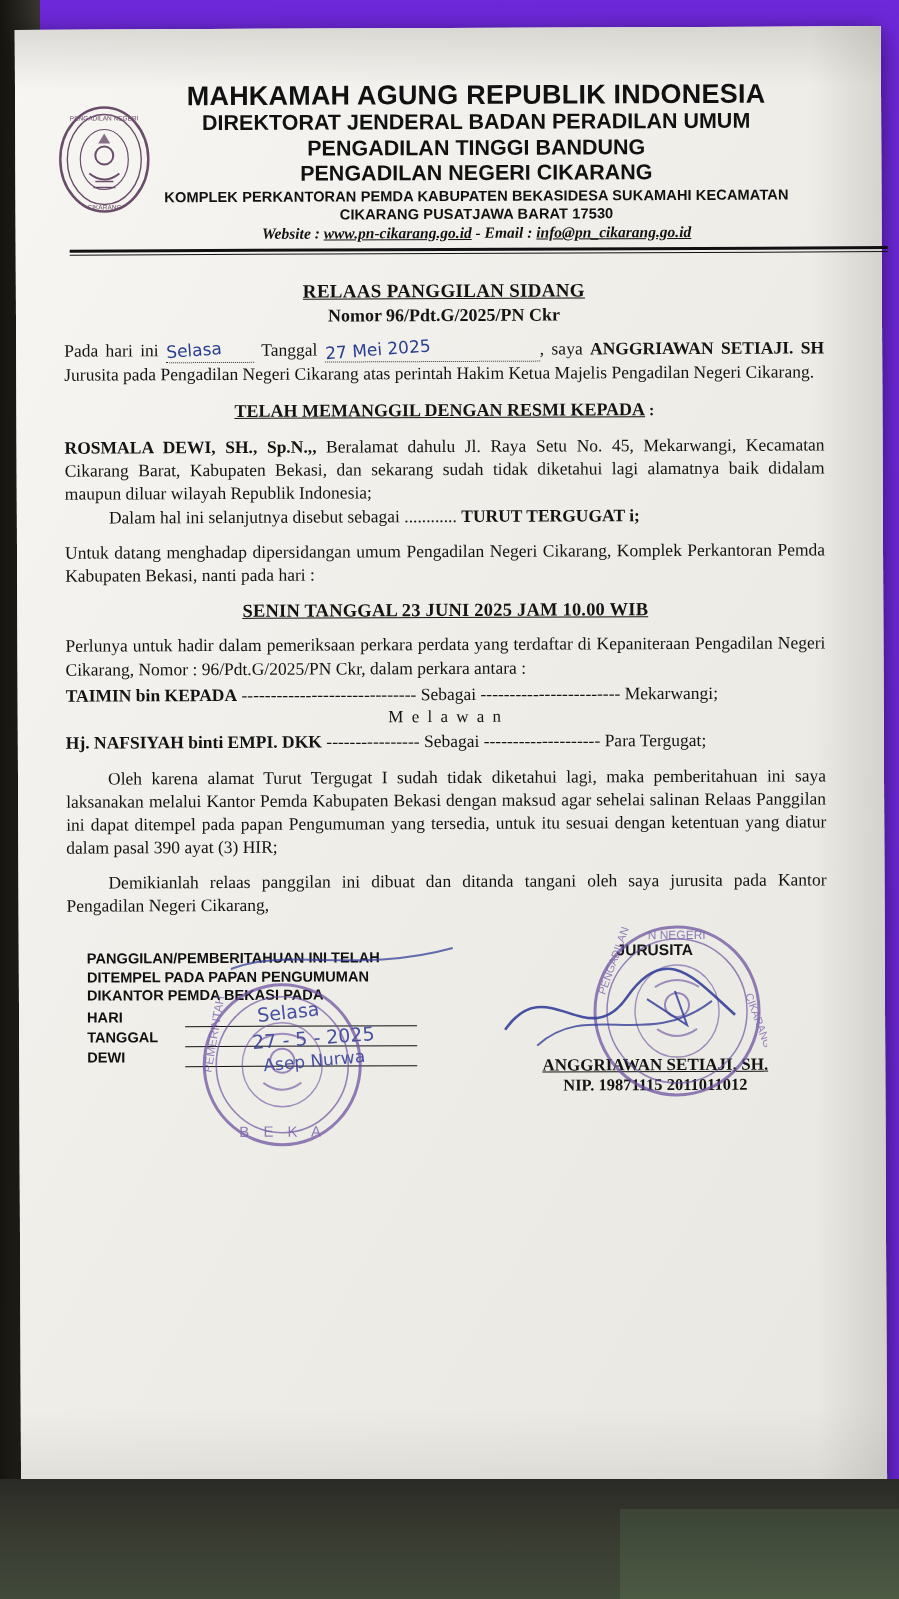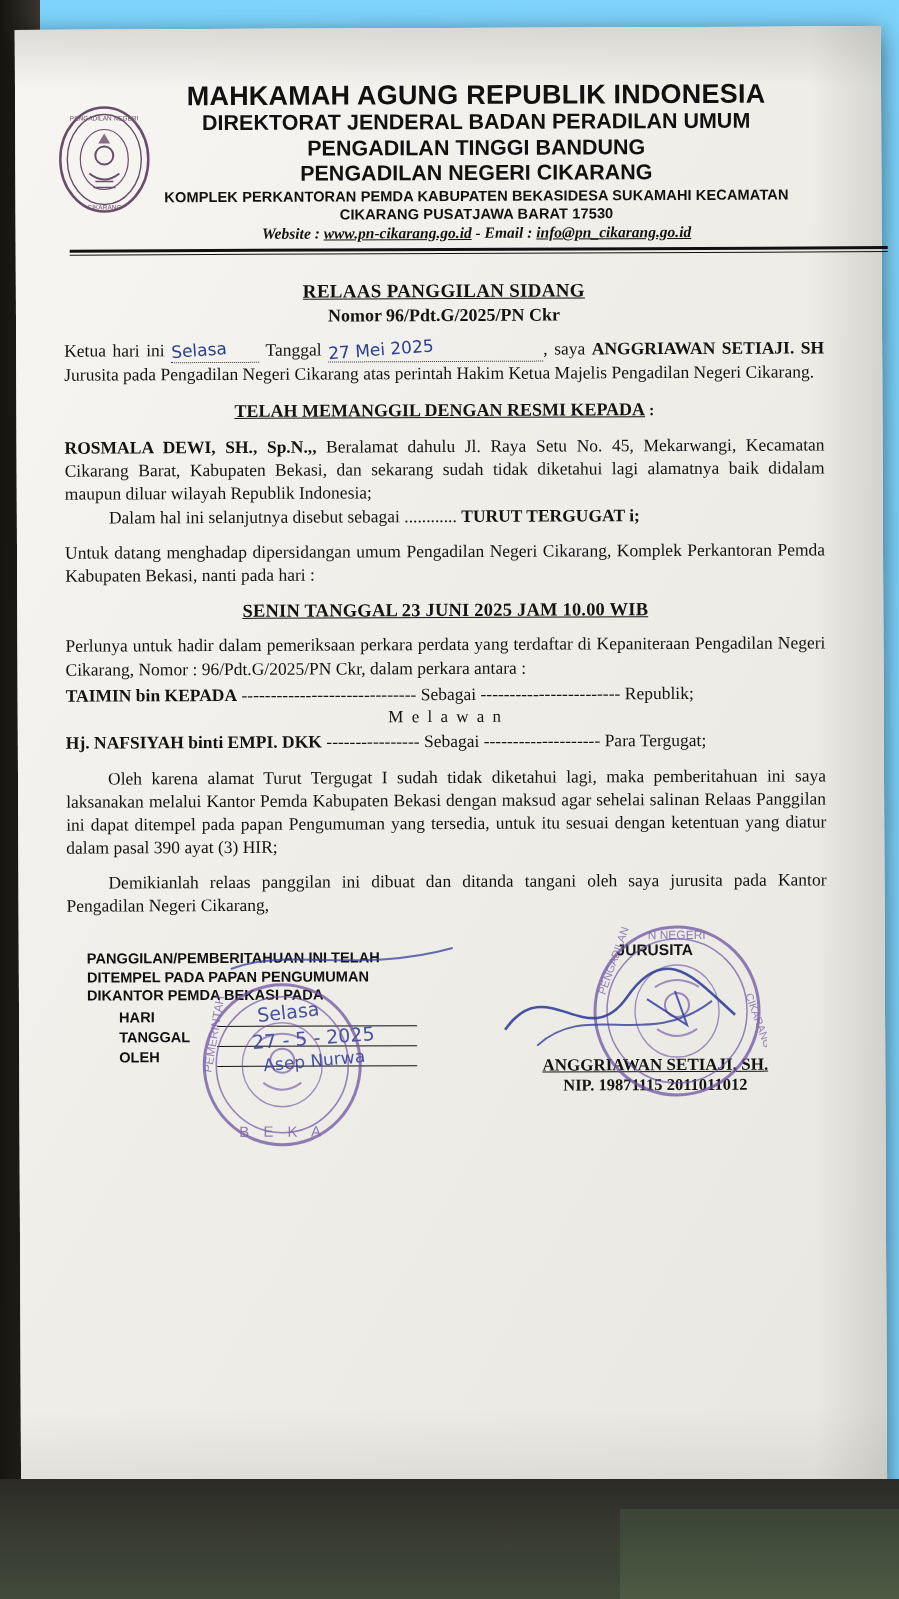--- a/index.html
+++ b/index.html
@@ -10,21 +10,21 @@
   body {
     width: 899px;
     height: 1599px;
     overflow: hidden;
     font-family: "Liberation Serif", serif;
   }
   .scene {
     position: relative;
     width: 899px;
     height: 1599px;
-    background: #7dd3fc;
+    background: #6d28d9;
   }
   
   .desk-left {
     position: absolute;
     left: 0; top: 0;
     width: 40px; height: 1599px;
     background: linear-gradient(90deg,#16150f 0%, #2a2823 60%, #3a3730 100%);
   }
   .desk-bottom {
     position: absolute;
@@ -252,21 +252,21 @@
   }
   .note-rows {
     margin-top: 2px;
   }
   .note-row {
     display: flex;
     align-items: flex-end;
     gap: 6px;
     height: 20px;
   }
-  .note-row .lbl { width: 92px; margin-left: 32px; }
+  .note-row .lbl { width: 92px; }
   .note-row .ln { flex: 1; border-bottom: 1.5px solid #111; height: 14px; }
 
   .jurusita {
     position: absolute;
     right: 12px;
     top: 8px;
     width: 320px;
     text-align: center;
     font-family: "Liberation Sans", sans-serif;
     font-weight: bold;
@@ -341,21 +341,21 @@
         <div class="rule1"></div>
         <div class="rule2"></div>
       </div>
 
       <div class="title-block">
         <div class="title-main">RELAAS  PANGGILAN SIDANG</div>
         <div class="title-sub">Nomor 96/Pdt.G/2025/PN Ckr</div>
       </div>
 
       <p class="body">
-        <span>Ketua hari ini</span>
+        <span>Pada hari ini</span>
         <span class="fill-line" style="min-width:88px;"><span class="hand">Selasa</span></span>
         <span>Tanggal</span>
         <span class="fill-line" style="min-width:215px;"><span class="hand">27  Mei  2025</span></span><span>, saya </span><span class="b">ANGGRIAWAN SETIAJI. SH</span>
         <span>Jurusita pada Pengadilan Negeri Cikarang atas perintah Hakim Ketua Majelis Pengadilan Negeri Cikarang.</span>
       </p>
 
       <div class="center" style="margin-top:14px;">
         <span class="subhead" style="display:inline;">TELAH MEMANGGIL DENGAN RESMI KEPADA</span><span class="subhead-inline-colon"> :</span>
       </div>
 
@@ -364,21 +364,21 @@
         <span class="indent"><span>Dalam hal ini selanjutnya disebut sebagai ............ </span><span class="b">TURUT TERGUGAT i;</span></span>
       </div>
 
       <p class="body">Untuk datang menghadap dipersidangan umum Pengadilan Negeri Cikarang, Komplek Perkantoran Pemda Kabupaten Bekasi, nanti pada hari :</p>
 
       <div class="hearing">SENIN TANGGAL 23 JUNI 2025 JAM 10.00 WIB</div>
 
       <p class="body">Perlunya untuk hadir dalam pemeriksaan perkara perdata yang terdaftar di Kepaniteraan Pengadilan Negeri Cikarang, Nomor : 96/Pdt.G/2025/PN Ckr, dalam perkara antara :</p>
 
       <div class="case-line">
-        <span class="b">TAIMIN bin KEPADA</span><span> ------------------------------ Sebagai ------------------------ </span><span>Republik;</span>
+        <span class="b">TAIMIN bin KEPADA</span><span> ------------------------------ Sebagai ------------------------ </span><span>Mekarwangi;</span>
       </div>
       <div class="melawan">M e l a w a n</div>
       <div class="case-line">
         <span class="b">Hj. NAFSIYAH binti EMPI. DKK</span><span> ---------------- Sebagai -------------------- </span><span>Para Tergugat;</span>
       </div>
 
       <p class="body" style="text-indent:42px;">Oleh karena alamat Turut Tergugat I sudah tidak diketahui lagi, maka pemberitahuan ini saya laksanakan melalui Kantor Pemda Kabupaten Bekasi dengan maksud agar sehelai salinan Relaas Panggilan ini dapat ditempel pada papan Pengumuman yang tersedia, untuk itu sesuai dengan ketentuan yang diatur dalam pasal 390 ayat (3) HIR;</p>
       <p class="body" style="text-indent:42px;">Demikianlah relaas panggilan ini dibuat dan ditanda tangani oleh saya jurusita pada Kantor Pengadilan Negeri Cikarang,</p>
 
       <div class="footer-wrap">
@@ -390,21 +390,21 @@
           <div class="note-rows">
             <div class="note-row">
               <span class="lbl">HARI</span>
               <span class="ln"></span>
             </div>
             <div class="note-row">
               <span class="lbl">TANGGAL</span>
               <span class="ln"></span>
             </div>
             <div class="note-row">
-              <span class="lbl">OLEH</span>
+              <span class="lbl">DEWI</span>
               <span class="ln"></span>
             </div>
           </div>
         </div>
 
         <div class="jurusita">
           <div>JURUSITA</div>
           <div class="sig-name">ANGGRIAWAN SETIAJI, SH.</div>
           <div class="sig-nip">NIP. 19871115 2011011012</div>
         </div>

